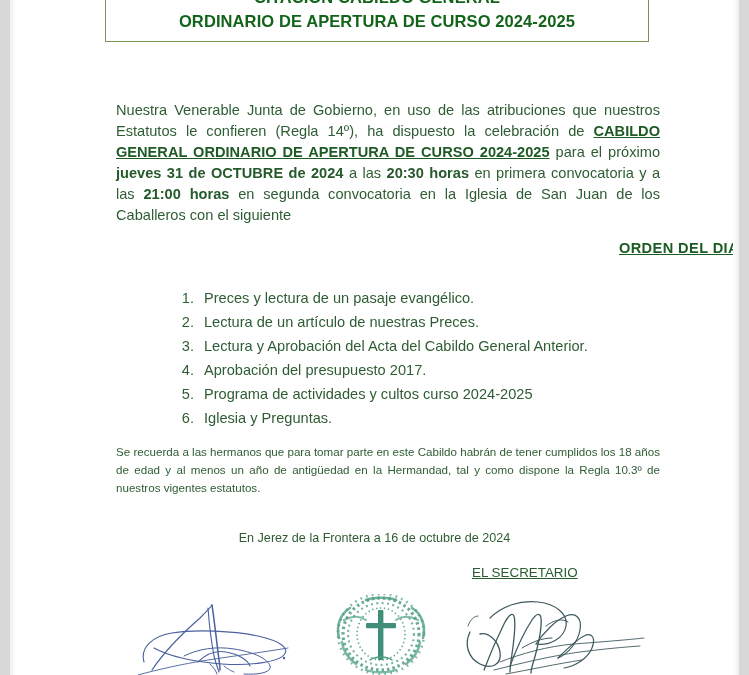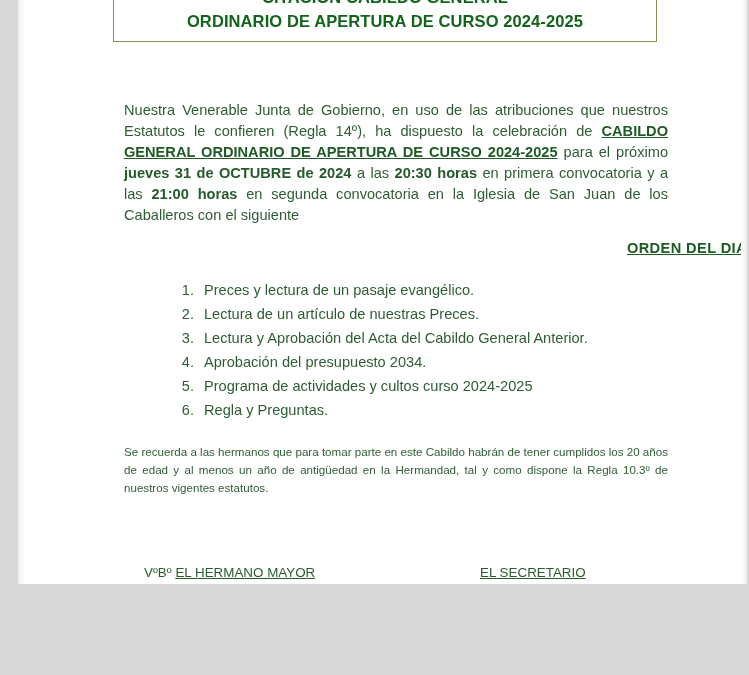--- a/index.html
+++ b/index.html
@@ -17,24 +17,24 @@
   
   #viewport {
     position: relative;
     width: 749px;
     height: 675px;
     background: #d8d8d8;
     overflow: hidden;
   }
   #page {
     position: absolute;
-    left: 18px;
+    left: 10px;
     top: 0;
     width: 729px;
-    height: 584px;
+    height: 675px;
     background: #ffffff;
     box-shadow: 0 0 0 0 rgba(0,0,0,0);
     overflow: hidden;
   }
   
   #page::before,
   #page::after {
     content: "";
     position: absolute;
     top: 0;
@@ -116,21 +116,21 @@
     text-decoration: underline;
     letter-spacing: 0.4px;
   }
 
   
   .agenda {
     position: absolute;
     left: 152px;
     top: 278px;
     width: 500px;
-    margin: 0;
+    margin: 8px;
     padding: 0 0 0 28px;
     list-style: decimal;
     color: #2e5c33;
     font-size: 14.6px;
   }
   .agenda li {
     line-height: 24.1px;
     padding-left: 6px;
   }
 
@@ -196,29 +196,29 @@
       </div>
 
       <p class="body-para"><span>Nuestra Venerable Junta de Gobierno, en uso de las atribuciones que nuestros Estatutos le confieren (Regla 14º), ha dispuesto la celebración de </span><span class="u-bold">CABILDO GENERAL ORDINARIO DE APERTURA DE CURSO 2024-2025</span><span> para el próximo </span><b>jueves 31 de OCTUBRE de 2024</b><span> a las </span><b>20:30 horas</b><span> en primera convocatoria y a las </span><b>21:00 horas</b><span> en segunda convocatoria en la Iglesia de San Juan de los Caballeros con el siguiente</span></p>
 
       <div class="orden-heading">ORDEN DEL DIA</div>
 
       <ol class="agenda">
         <li>Preces y lectura de un pasaje evangélico.</li>
         <li>Lectura de un artículo de nuestras Preces.</li>
         <li>Lectura y Aprobación del Acta del Cabildo General Anterior.</li>
-        <li>Aprobación del presupuesto 2034.</li>
+        <li>Aprobación del presupuesto 2017.</li>
         <li>Programa de actividades y cultos curso 2024-2025</li>
-        <li>Regla y Preguntas.</li>
+        <li>Iglesia y Preguntas.</li>
       </ol>
 
-      <p class="fine-print">Se recuerda a las hermanos que para tomar parte en este Cabildo habrán de tener cumplidos los 20 años de edad y al menos un año de antigüedad en la Hermandad, tal y como dispone la Regla 10.3º de nuestros vigentes estatutos.</p>
-
-
-      <div class="sig-label" id="sig-label-left"><span class="prefix">VºBº </span><span class="underlined">EL HERMANO MAYOR </span></div>
+      <p class="fine-print">Se recuerda a las hermanos que para tomar parte en este Cabildo habrán de tener cumplidos los 18 años de edad y al menos un año de antigüedad en la Hermandad, tal y como dispone la Regla 10.3º de nuestros vigentes estatutos.</p>
+
+      <div class="place-date">En Jerez de la Frontera a 16 de octubre de 2024</div>
+
 
       <div class="sig-label" id="sig-label-right"><span class="underlined"> EL SECRETARIO</span></div>
 
       <div class="sig-art" id="signature-left">
         <svg viewBox="0 0 175 79" xmlns="http://www.w3.org/2000/svg">
           <g fill="none" stroke="#4a5f9e" stroke-linecap="round" stroke-linejoin="round">
             <path d="M6 66 C 2 52, 14 40, 34 37 C 58 33, 96 35, 120 40 C 142 45, 152 52, 146 59 C 140 66, 112 70, 84 68 C 56 66, 30 60, 16 52" stroke-width="1.1"></path>
             <path d="M14 74 C 26 56, 46 36, 62 22 C 68 16, 72 12, 74 9" stroke-width="1.2"></path>
             <path d="M74 9 C 76 22, 78 40, 80 56 C 81 64, 82 70, 82 74" stroke-width="1.5"></path>
             <path d="M70 12 C 71 26, 73 44, 76 60 C 78 68, 80 73, 81 76" stroke-width="1.1"></path>

